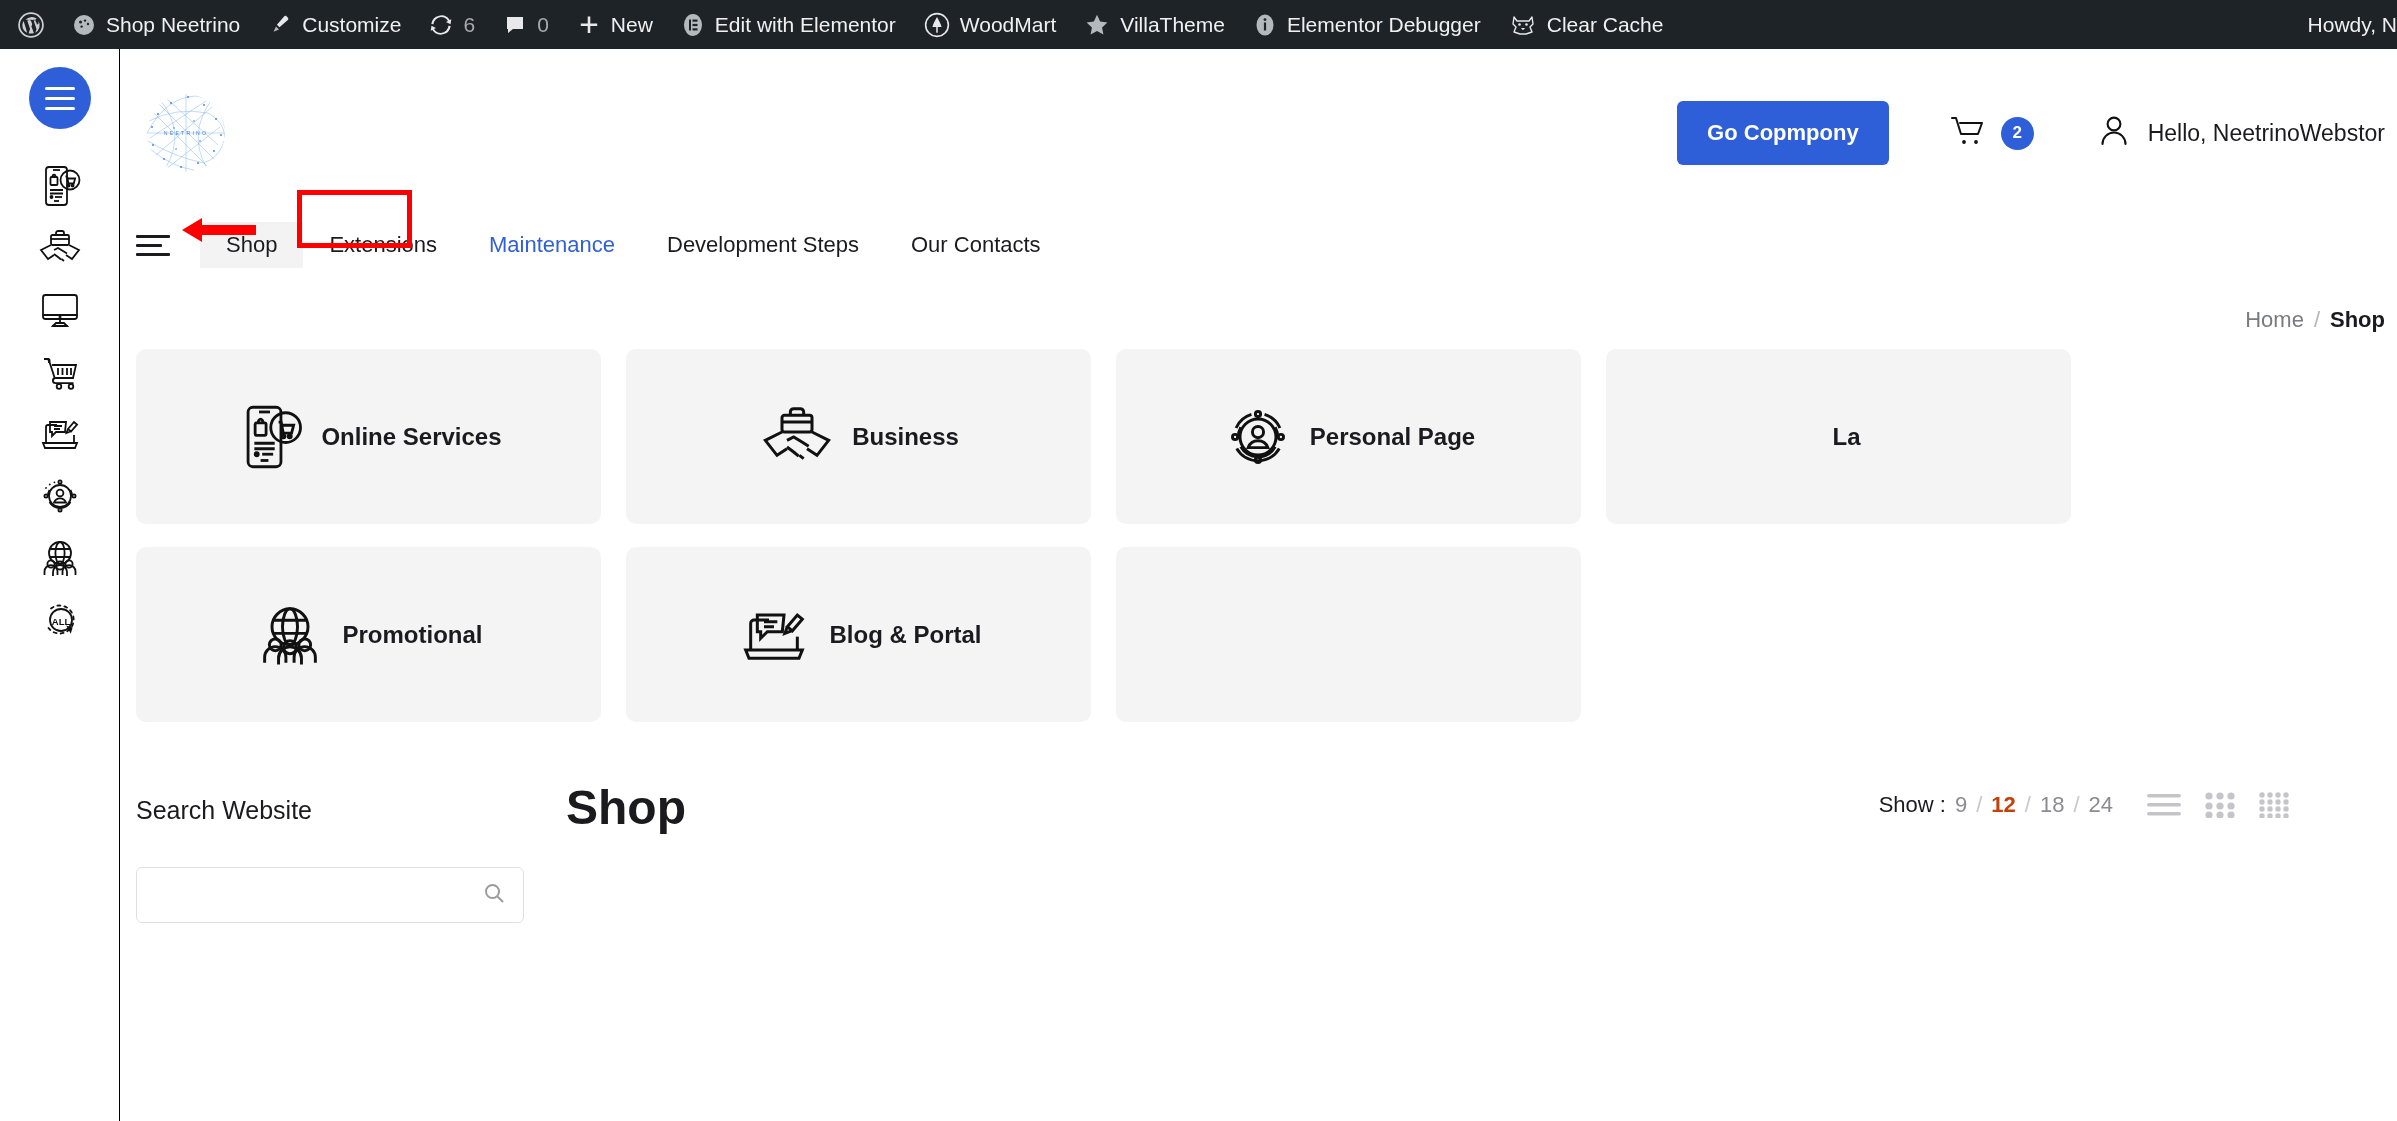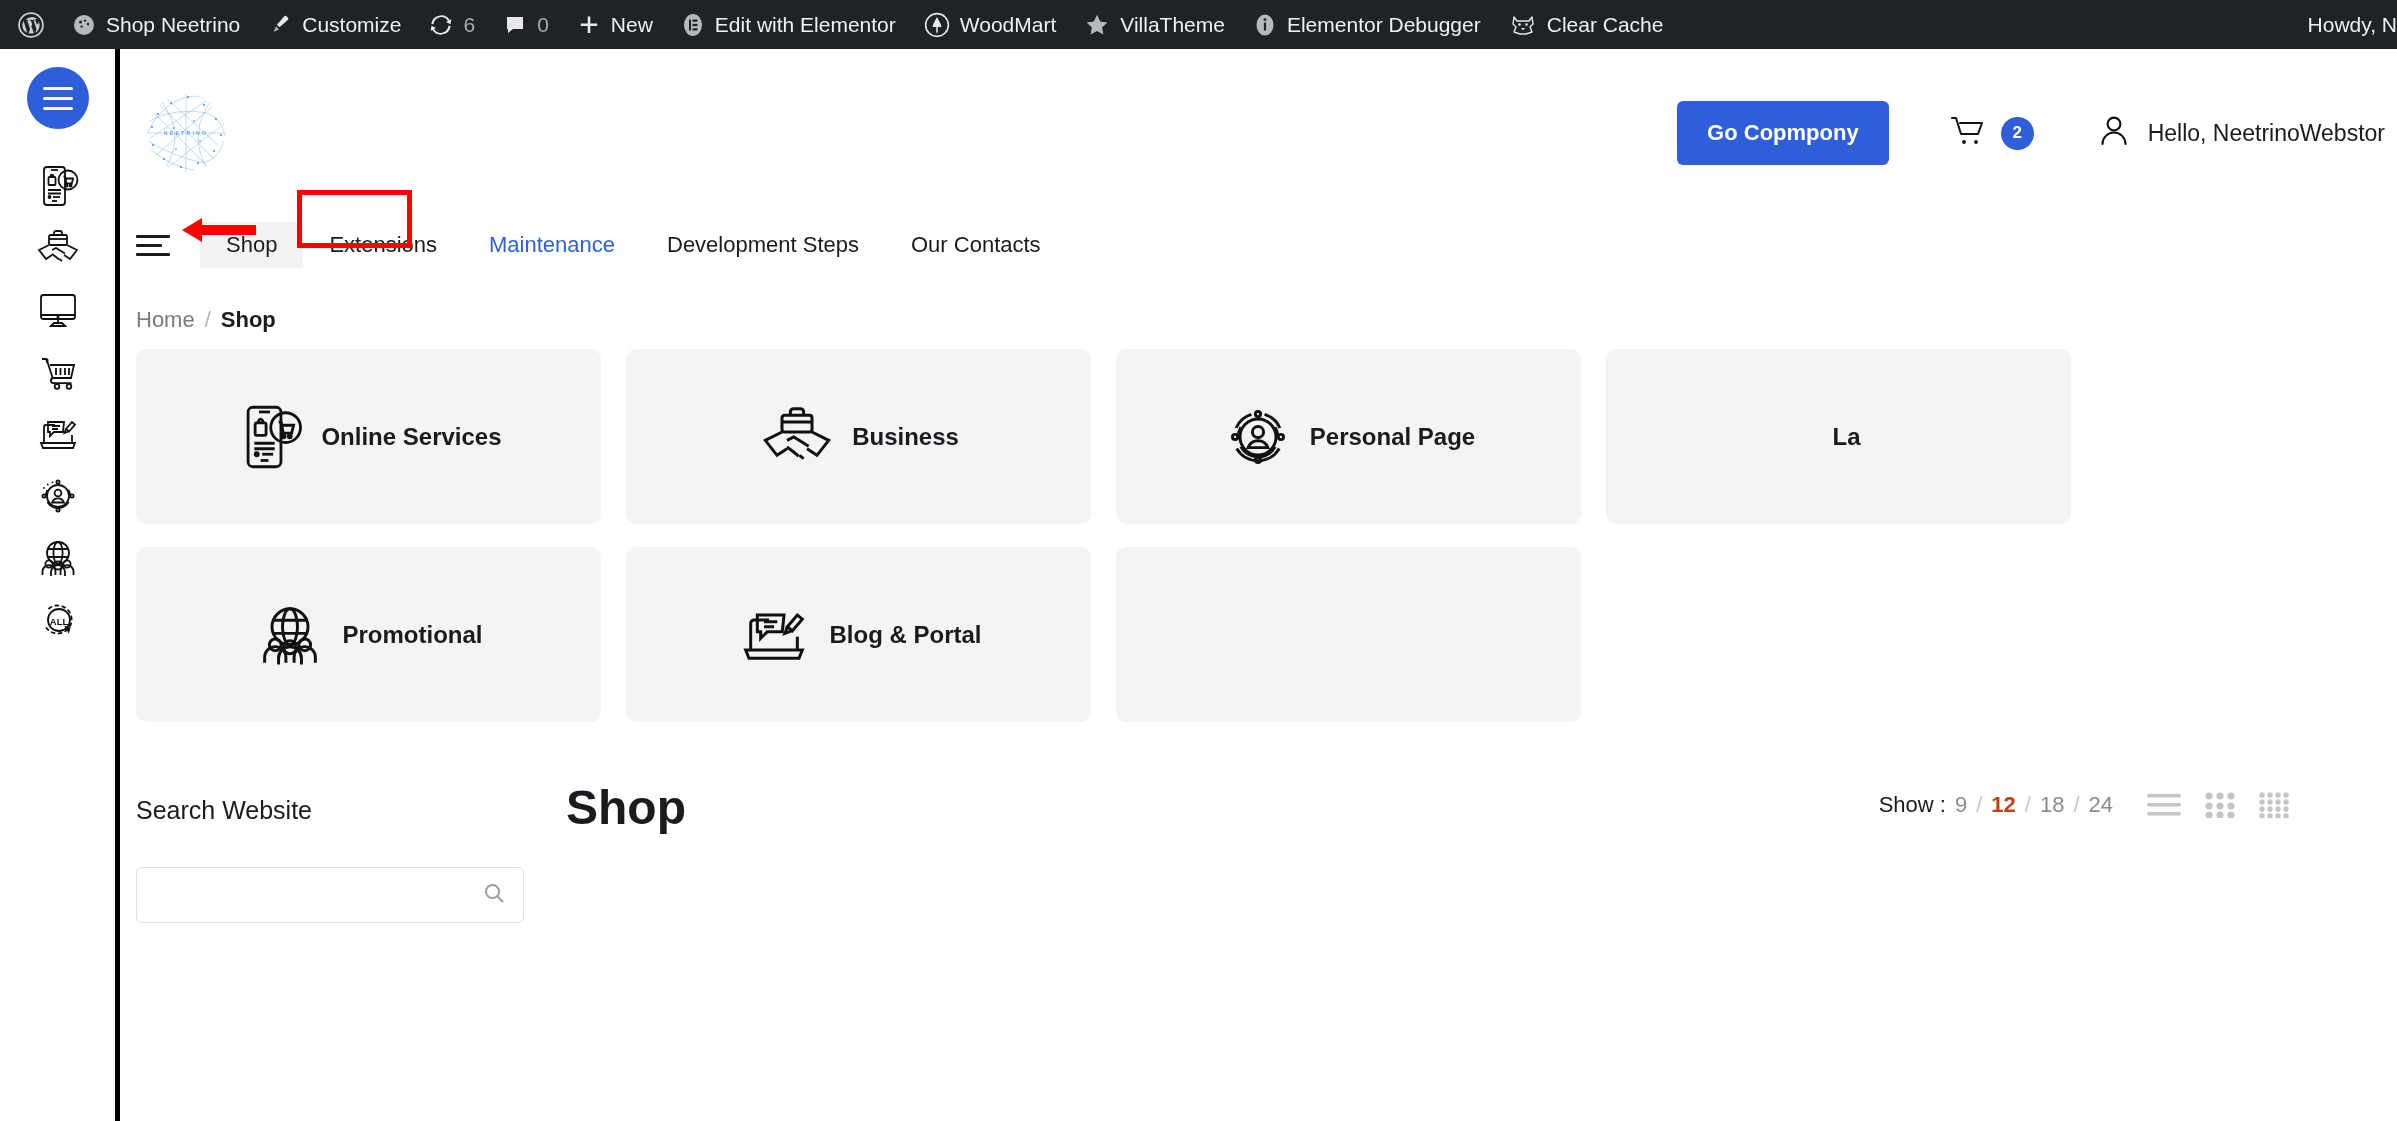--- a/index.html
+++ b/index.html
@@ -30,21 +30,21 @@
   .ab-icon { display: inline-flex; align-items: center; justify-content: center; }
   .ab-icon svg { display: block; }
   .ab-count { color: #a7aaad; }
   .ab-right { margin-left: auto; padding-right: 0; }
 
   
   .rail {
     position: absolute; top: 49px; left: 0;
     width: 120px; height: 1072px;
     background: #ffffff;
-    border-right: 5px solid #000000;
+    border-right: 1px solid #000000;
     display: flex; flex-direction: column; align-items: center;
     padding-top: 18px;
     z-index: 5;
   }
   .rail-burger {
     width: 62px; height: 62px; border-radius: 50%;
     background: #2f5fd8;
     display: flex; align-items: center; justify-content: center;
     flex-direction: column; gap: 7px;
     cursor: pointer;
@@ -148,21 +148,21 @@
     position: absolute;
     left: 60px; top: -6px;
     z-index: 31;
     pointer-events: none;
   }
 
   
   .breadcrumb {
     padding: 34px 0 16px 28px;
     font-size: 22px;
-    display: flex; align-items: center; gap: 10px;
+    display: flex; align-items: center; gap: 10px; justify-content: flex-end;
   }
   .bc-link { color: #7a7a82; cursor: pointer; }
   .bc-sep { color: #b5b5bb; }
   .bc-current { color: #1b1b1f; font-weight: bold; }
 
   
   .cards {
     display: grid;
     grid-template-columns: repeat(4, 465px);
     gap: 25px;

